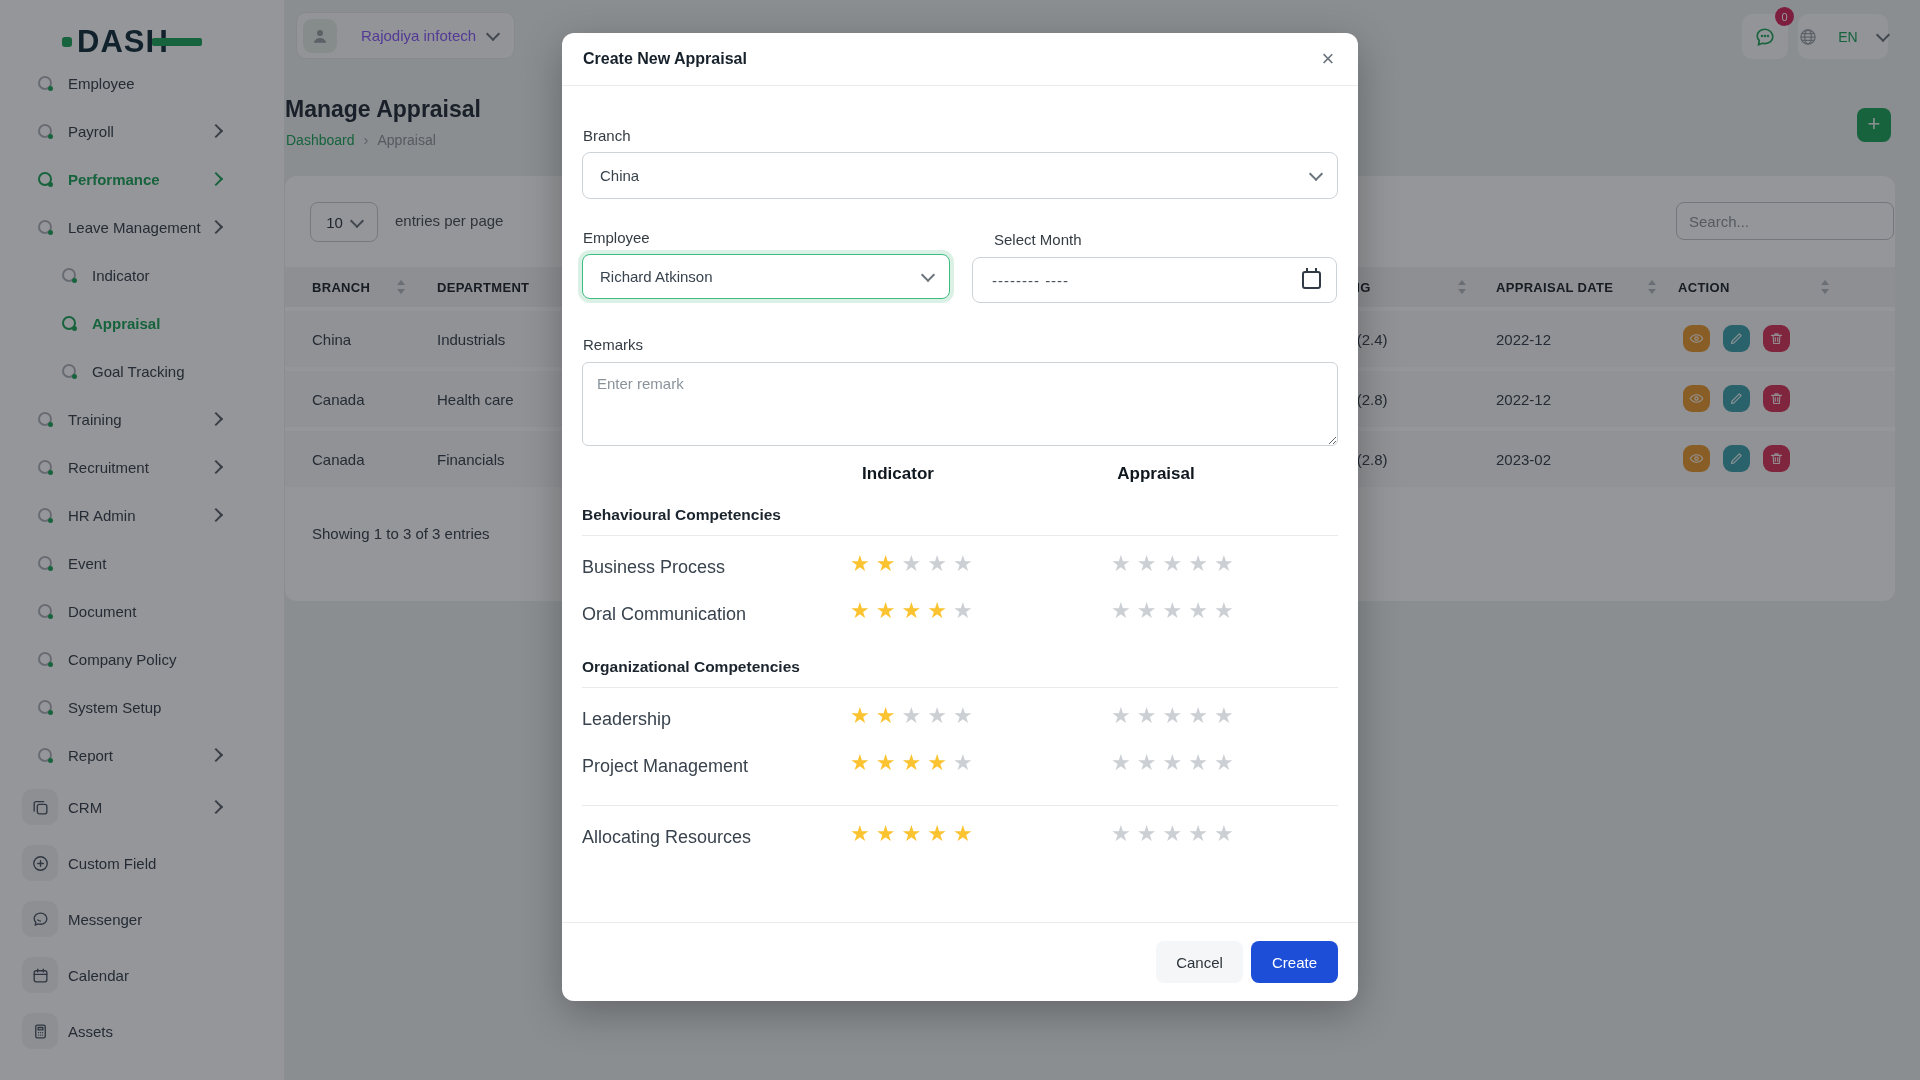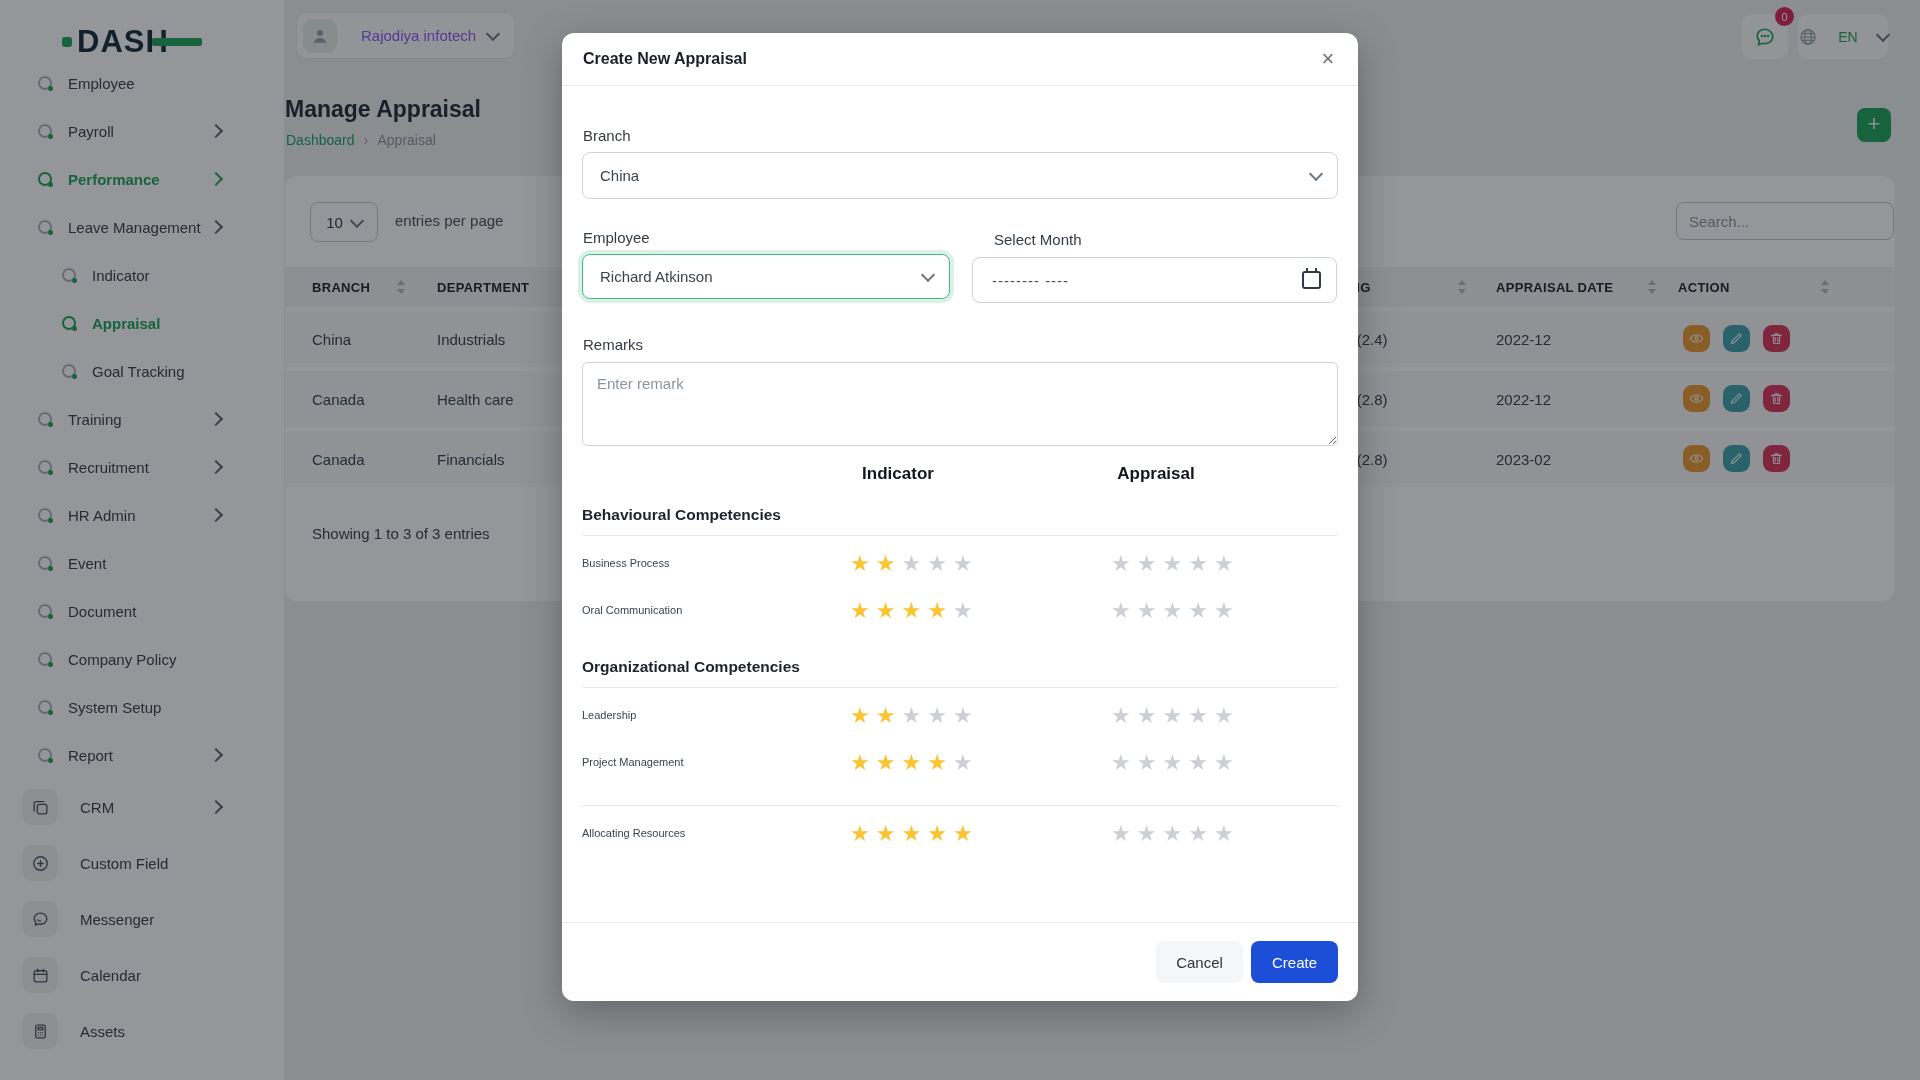--- a/index.html
+++ b/index.html
@@ -20,21 +20,21 @@
   .ring::after{content:"";position:absolute;right:-3px;bottom:-3px;width:5px;height:5px;
         background:#1ea55b;border-radius:50%;}
   .nav-item.sub .ring{margin-left:62px;}
   .nav-label{margin-left:16px;font-size:15px;color:#39434e;}
   .nav-item.active .nav-label{color:#1ea55b;font-weight:bold;}
   .nav-item.active .ring{border-color:#1ea55b;}
   .icon-box{margin-left:22px;width:36px;height:36px;border-radius:10px;background:#f1f3f4;
         display:flex;align-items:center;justify-content:center;flex:0 0 auto;}
   .icon-box svg{width:19px;height:19px;stroke:#4b5563;fill:none;stroke-width:1.7;
         stroke-linecap:round;stroke-linejoin:round;}
-  .nav-item.boxed .nav-label{margin-left:22px;}
+  .nav-item.boxed .nav-label{margin-left:10px;}
   .chev-right{position:absolute;left:211px;width:8px;height:8px;border-right:2px solid #5b646d;
         border-bottom:2px solid #5b646d;transform:rotate(-45deg);}
   .nav-item.active .chev-right{border-color:#1ea55b;}
 
   
   .company-chip{position:absolute;left:296px;top:12px;height:45px;padding-right:16px;
         background:#fbfcfc;border:1px solid #e4e7e9;border-radius:10px;display:flex;
         align-items:center;z-index:1;cursor:pointer;}
   .avatar{width:34px;height:34px;margin-left:6px;border-radius:9px;background:#e4ece6;
         display:flex;align-items:center;justify-content:center;}
@@ -123,21 +123,21 @@
         font-family:"Liberation Sans",sans-serif;}
   .remarks::placeholder{color:#8a939b;}
   .rate-col-head{position:absolute;top:431px;width:200px;text-align:center;font-size:17px;
         font-weight:bold;color:#10181f;}
   #head-indicator{left:236px;}
   #head-appraisal{left:494px;}
   .comp-section{position:absolute;left:20px;width:756px;}
   .comp-title{height:24px;line-height:24px;font-size:15.5px;font-weight:bold;color:#1b242d;margin-bottom:8px;}
   .comp-div{height:1px;background:#e8eaec;margin-bottom:8px;}
   .comp-row{position:relative;height:47px;}
-  .comp-label{position:absolute;left:0;top:13px;font-size:11px;color:#39434e;}
+  .comp-label{position:absolute;left:0;top:13px;font-size:18px;color:#39434e;}
   .stars{position:absolute;top:7px;font-size:22px;letter-spacing:6px;cursor:pointer;}
   .stars.ind{left:268px;}
   .stars.app{left:529px;}
   .stars .sf{color:#fcc331;font-style:normal;}
   .stars .se{color:#ccd0d4;font-style:normal;}
   .modal-footdiv{position:absolute;left:0;right:0;top:889px;height:1px;background:#ececec;}
   .btn{position:absolute;top:908px;height:42px;border-radius:8px;font-size:15px;display:flex;
         align-items:center;justify-content:center;cursor:pointer;font-family:"Liberation Sans",sans-serif;}
   .btn-cancel{left:594px;width:87px;background:#f5f6f8;color:#2b333b;}
   .btn-create{left:689px;width:87px;background:#1d4ed8;color:#fff;}

